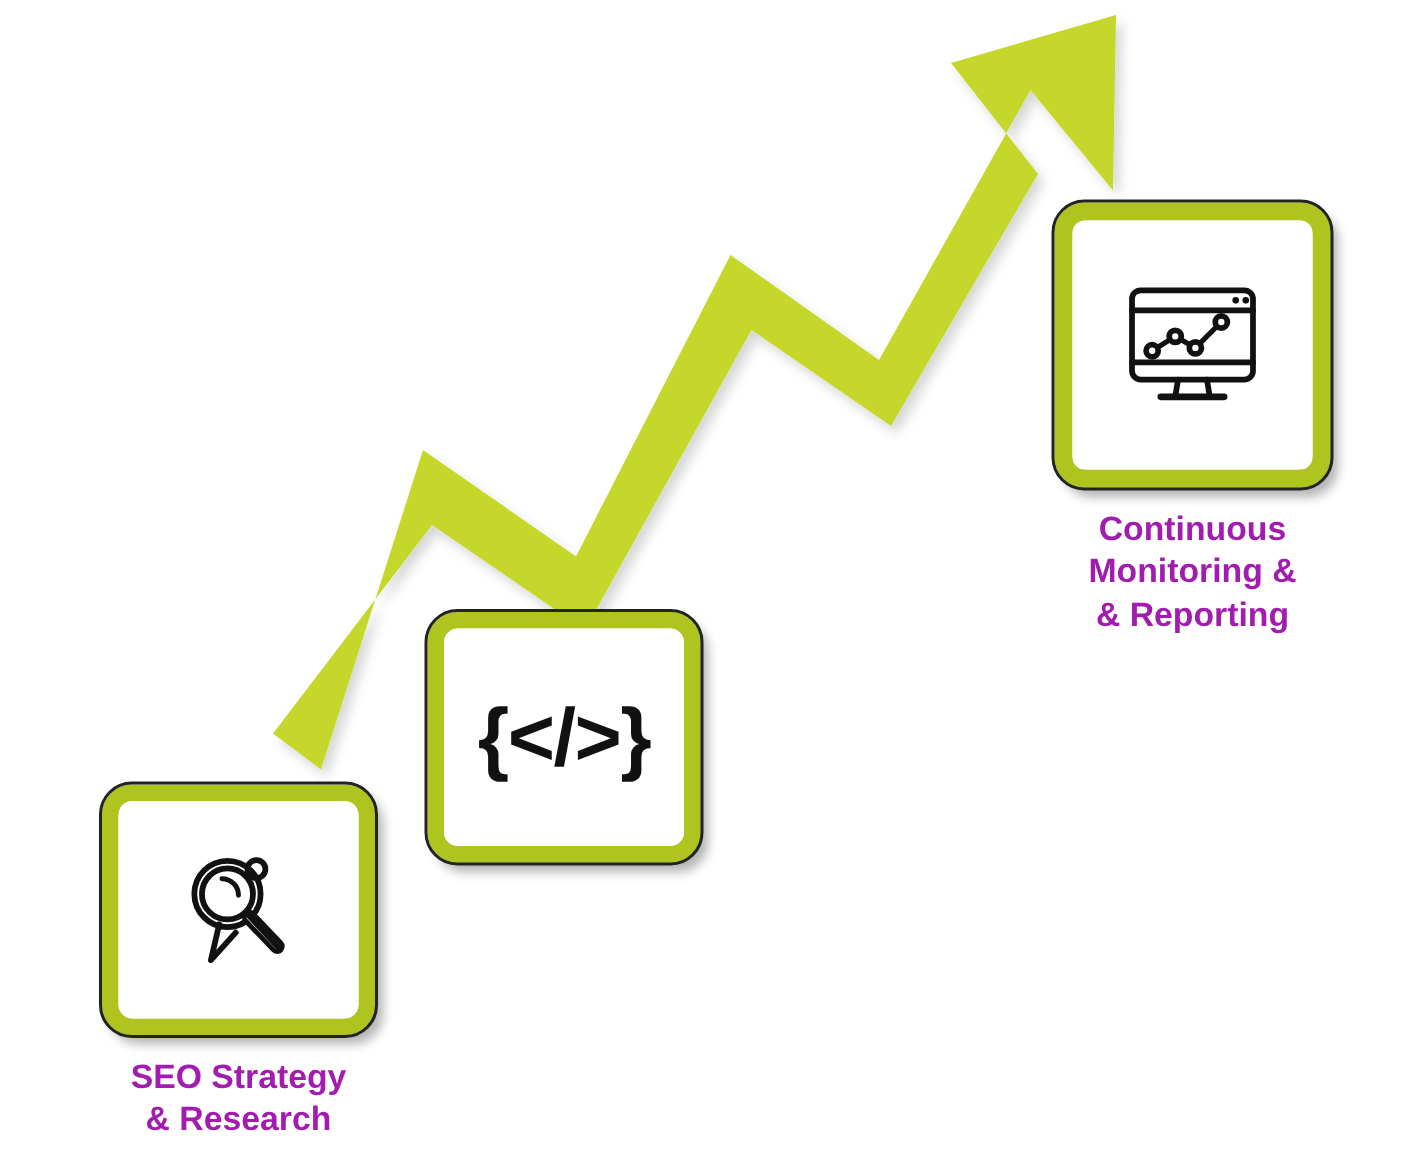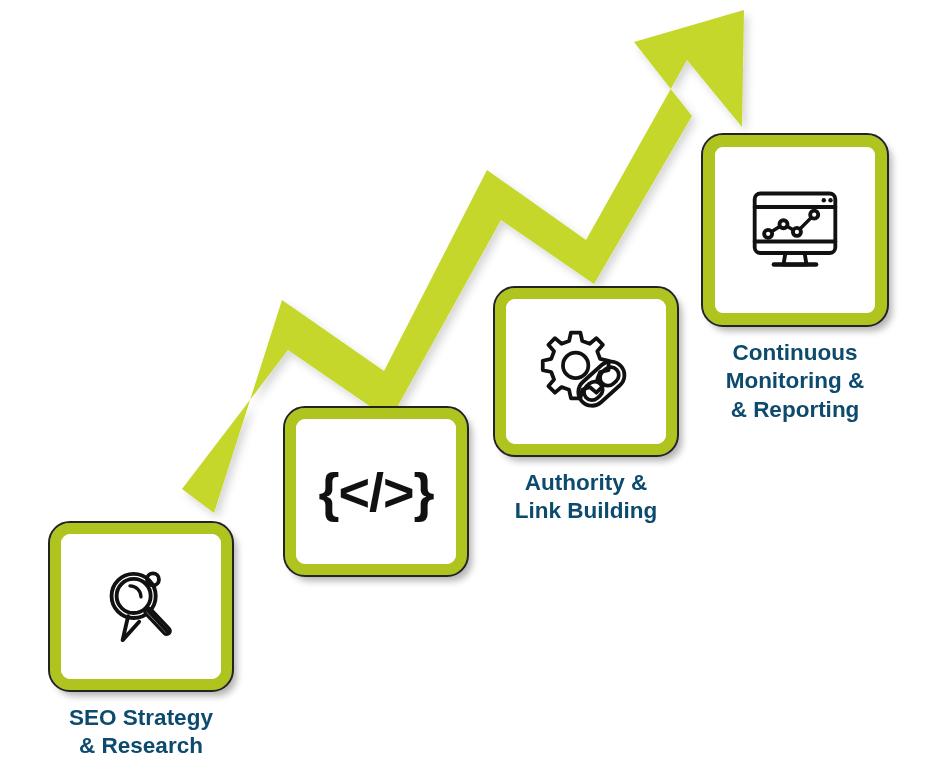--- a/index.html
+++ b/index.html
@@ -63,21 +63,21 @@
     line-height: 1;
     user-select: none;
   }
   .step-label {
     margin-top: 14px;
     text-align: center;
     font-family: "Liberation Sans", sans-serif;
     font-weight: 700;
     font-size: 22.5px;
     line-height: 1.26;
-    color: #0c4a6e;
+    color: #a21caf;
     white-space: pre-line;
   }
 </style>
 </head>
 <body>
 
 <div id="stage">
 
   <svg id="arrow-layer" viewBox="0 0 938 779" xmlns="http://www.w3.org/2000/svg">
     <defs>
@@ -97,21 +97,21 @@
              L 742,127
              L 687,60
              L 586,240
              L 487,170
              L 384,371
              L 282,300
              L 214,513
              Z"></path>
   </svg>
 
-  <div class="step" style="left:50px; top:523px; width:182px;">
+  <div class="step" style="left:68px; top:523px; width:182px;">
     <div class="card" style="width:182px; height:167px; border-width:11px;">
       <div class="card-inner">
         <svg class="icon-svg" width="92" height="92" viewBox="0 0 100 100" fill="none" stroke="#111111" stroke-width="4.2" stroke-linecap="round" stroke-linejoin="round">
 
           <circle cx="42" cy="38" r="24"></circle>
 
           <circle cx="42" cy="38" r="18.5"></circle>
 
           <path d="M 38 27 A 12 12 0 0 1 50 39" stroke-width="3.6"></path>
 
@@ -130,44 +130,20 @@
   </div>
 
   <div class="step" style="left:285px; top:408px; width:182px;">
     <div class="card" style="width:182px; height:167px; border-width:11px;">
       <div class="card-inner">
         <span class="code-glyph">{&lt;/&gt;}</span>
       </div>
     </div>
   </div>
 
-  <div class="step" style="left:495px; top:288px; width:182px;">
-    <div class="card" style="width:182px; height:167px; border-width:11px;">
-      <div class="card-inner">
-        <svg class="icon-svg" width="94" height="94" viewBox="0 0 100 100" fill="none" stroke="#111111" stroke-width="4" stroke-linecap="round" stroke-linejoin="round">
-
-          <path d="M 34 8 L 44 8 L 46 17 L 54 20 L 61 14 L 68 21 L 62 28
-                   L 65 36 L 74 38 L 74 48 L 65 50 L 62 58 L 68 65 L 61 72
-                   L 54 66 L 46 69 L 44 78 L 34 78 L 32 69 L 24 66 L 17 72
-                   L 10 65 L 16 58 L 13 50 L 4 48 L 4 38 L 13 36 L 16 28
-                   L 10 21 L 17 14 L 24 20 L 32 17 Z"></path>
-
-          <circle cx="39" cy="43" r="13.5"></circle>
-
-          <g transform="rotate(-42 66 62)">
-            <rect x="38" y="48" width="56" height="29" rx="14.5"></rect>
-            <rect x="44" y="54" width="21" height="17" rx="8.5"></rect>
-            <rect x="67" y="54" width="21" height="17" rx="8.5"></rect>
-          </g>
-        </svg>
-      </div>
-    </div>
-    <div class="step-label">Authority &amp;
-Link Building</div>
-  </div>
 
   <div class="step" style="left:703px; top:135px; width:184px;">
     <div class="card" style="width:184px; height:190px; border-width:12px;">
       <div class="card-inner">
         <svg class="icon-svg" width="96" height="96" viewBox="0 0 100 100" fill="none" stroke="#111111" stroke-width="4" stroke-linecap="round" stroke-linejoin="round">
 
           <rect x="8" y="12" width="84" height="62" rx="6"></rect>
 
           <line x1="8" y1="26" x2="92" y2="26"></line>
           <circle cx="80" cy="19" r="2.3" fill="#111111" stroke="none"></circle>

